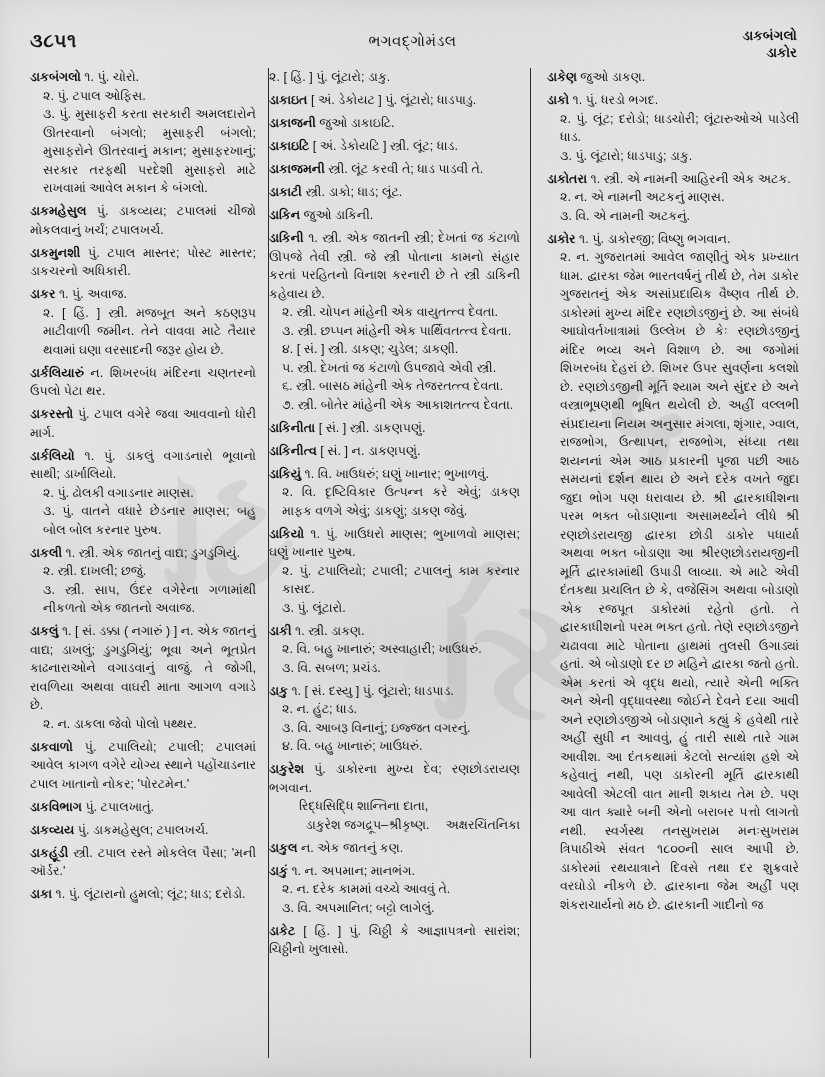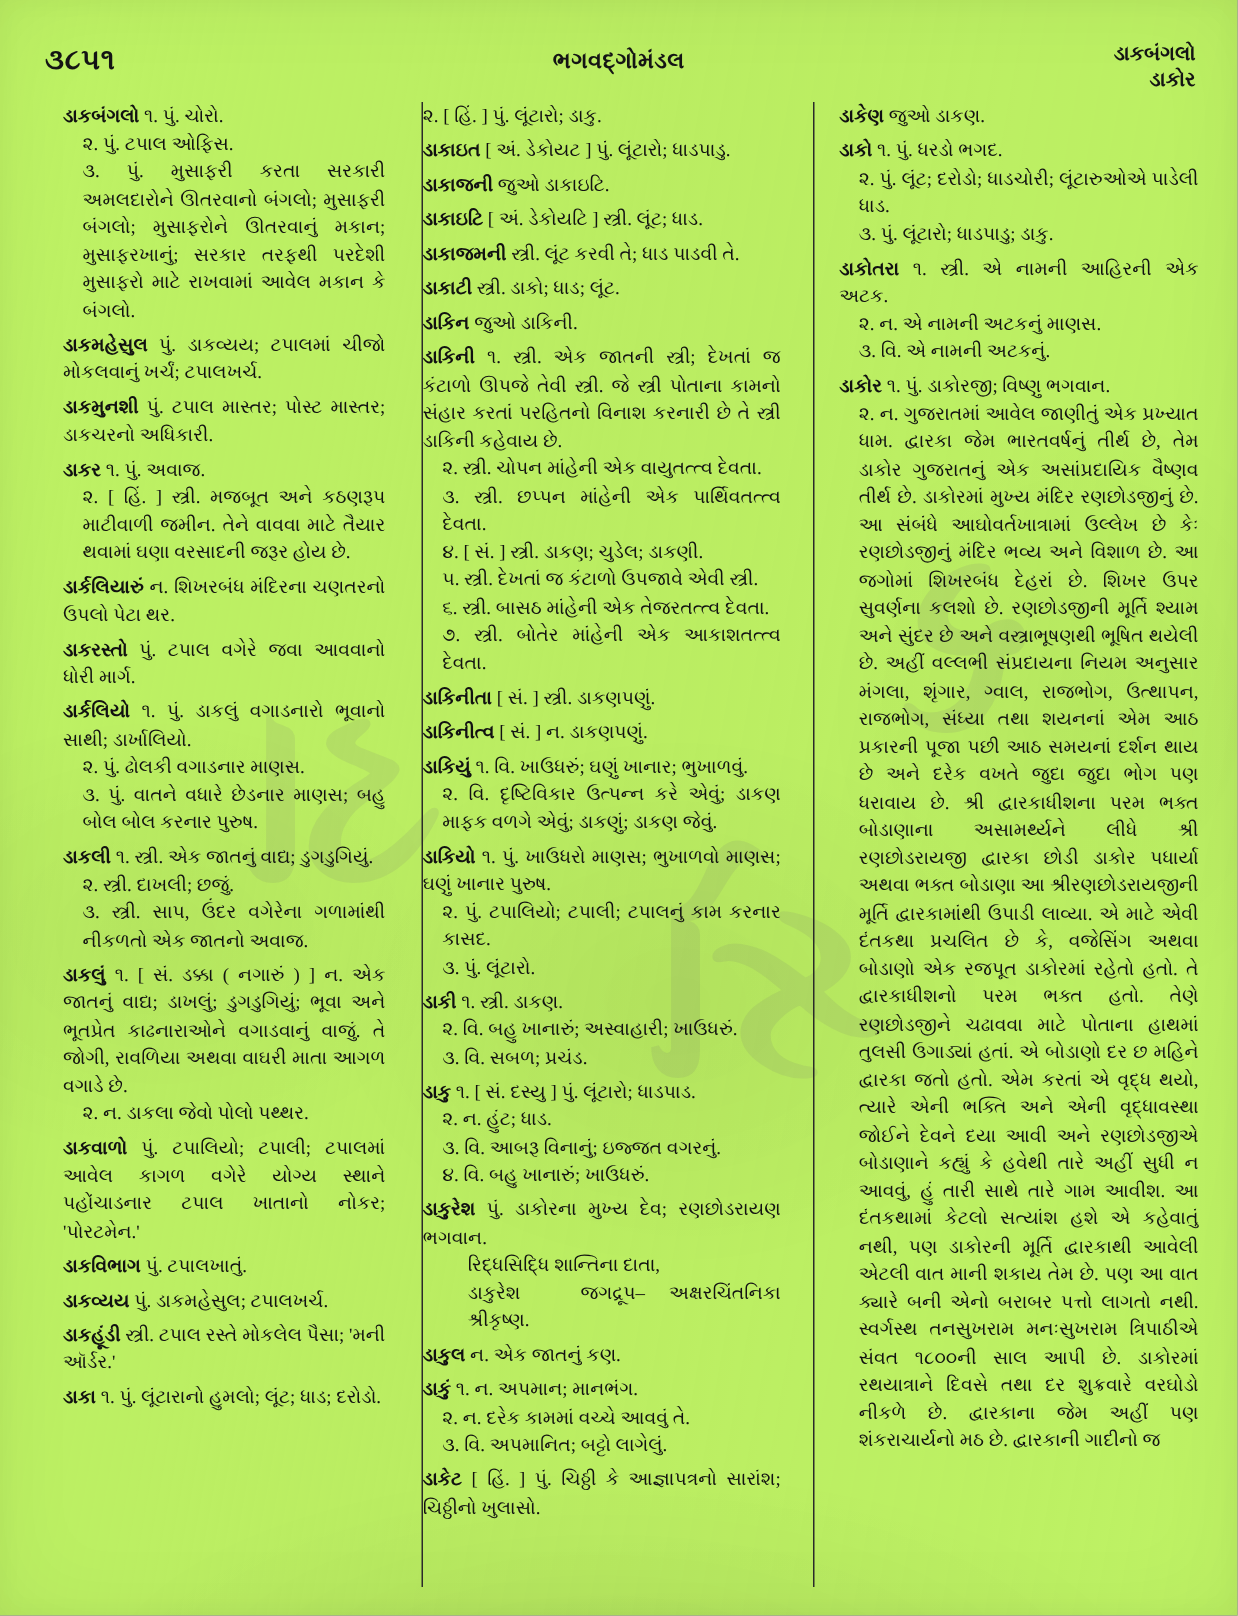--- a/index.html
+++ b/index.html
@@ -1,21 +1,21 @@
 <!DOCTYPE html>
 <html><head>
 <meta charset="utf-8">
 <title>Bhagavadgomandal Dictionary Page</title>
 <style>
   html,body{margin:0;padding:0;background:#8a8a8a;}
   body{font-family:"Liberation Serif","DejaVu Serif",serif;}
   .page{
     position:relative;
     width:825px;height:1077px;
-    background:#bef264;
+    background:#e5e5e5;
     overflow:hidden;
     box-sizing:border-box;
   }
   
   .scan-noise{
     position:absolute;inset:0;
     background:
       radial-gradient(ellipse 300px 220px at 12% 58%, rgba(0,0,0,0.045), rgba(0,0,0,0) 70%),
       radial-gradient(ellipse 340px 260px at 55% 62%, rgba(0,0,0,0.05), rgba(0,0,0,0) 70%),
       radial-gradient(ellipse 260px 300px at 88% 44%, rgba(0,0,0,0.035), rgba(0,0,0,0) 70%),
@@ -42,55 +42,54 @@
     position:absolute;left:0;right:0;top:24px;height:46px;z-index:5;
   }
   .pageno{
     position:absolute;left:30px;top:6px;
     font-size:19px;font-weight:bold;letter-spacing:0.5px;
     font-family:"Liberation Sans","DejaVu Sans",sans-serif;
     color:#141414;
   }
   .booktitle{
     position:absolute;left:0;right:0;top:8px;text-align:center;
-    font-size:15px;font-weight:bold;
+    font-size:15px;font-weight:normal;
     font-family:"Liberation Sans","DejaVu Sans",sans-serif;
     color:#141414;letter-spacing:0.3px;
   }
   .runhead{
     position:absolute;right:28px;top:4px;text-align:right;
     font-size:13.5px;font-weight:bold;line-height:1.25;
     font-family:"Liberation Sans","DejaVu Sans",sans-serif;
     color:#141414;
   }
   .runhead div{display:block;}
   .columns{
     position:absolute;left:0;top:68px;width:825px;height:990px;
     display:flex;z-index:5;
   }
   .col{
     box-sizing:border-box;
-    font-family:Liberation Serif, serif;
+    font-family:Liberation Sans, sans-serif;
     font-size:12.6px;
     line-height:1.47;
     color:#111;
     overflow:hidden;
-    margin-left:12px;
   }
   .col1{width:268px;padding:0 12px 0 30px;}
   .col2{width:262px;padding:0 10px 0 0;border-left:1.3px solid #2a2a2a;}
   .col3{width:295px;padding:0 26px 0 16px;border-left:1.3px solid #2a2a2a;}
   .entry{margin:0 0 0 0;padding:0;text-align:justify;text-justify:inter-word;}
   .entry + .entry{margin-top:4.5px;}
   .sense{text-align:justify;padding-left:13px;text-indent:0;}
   .cont{text-align:justify;}
   .hw{font-weight:bold;}
   .indent2{padding-left:26px;}
   .centered-cite{text-align:left;padding-left:30px;}
-  .cite-row{display:flex;justify-content:flex-start;padding-left:30px;}
+  .cite-row{display:flex;justify-content:flex-end;padding-left:30px;}
   .cite-src{padding-left:16px;}
 </style>
 </head>
 <body>
 
 <div class="page">
 
   <div class="bleed" style="left:160px;top:430px;">ડા</div>
   <div class="bleed" style="left:430px;top:560px;">કો</div>
   <div class="bleed" style="left:600px;top:330px;">ર</div>

